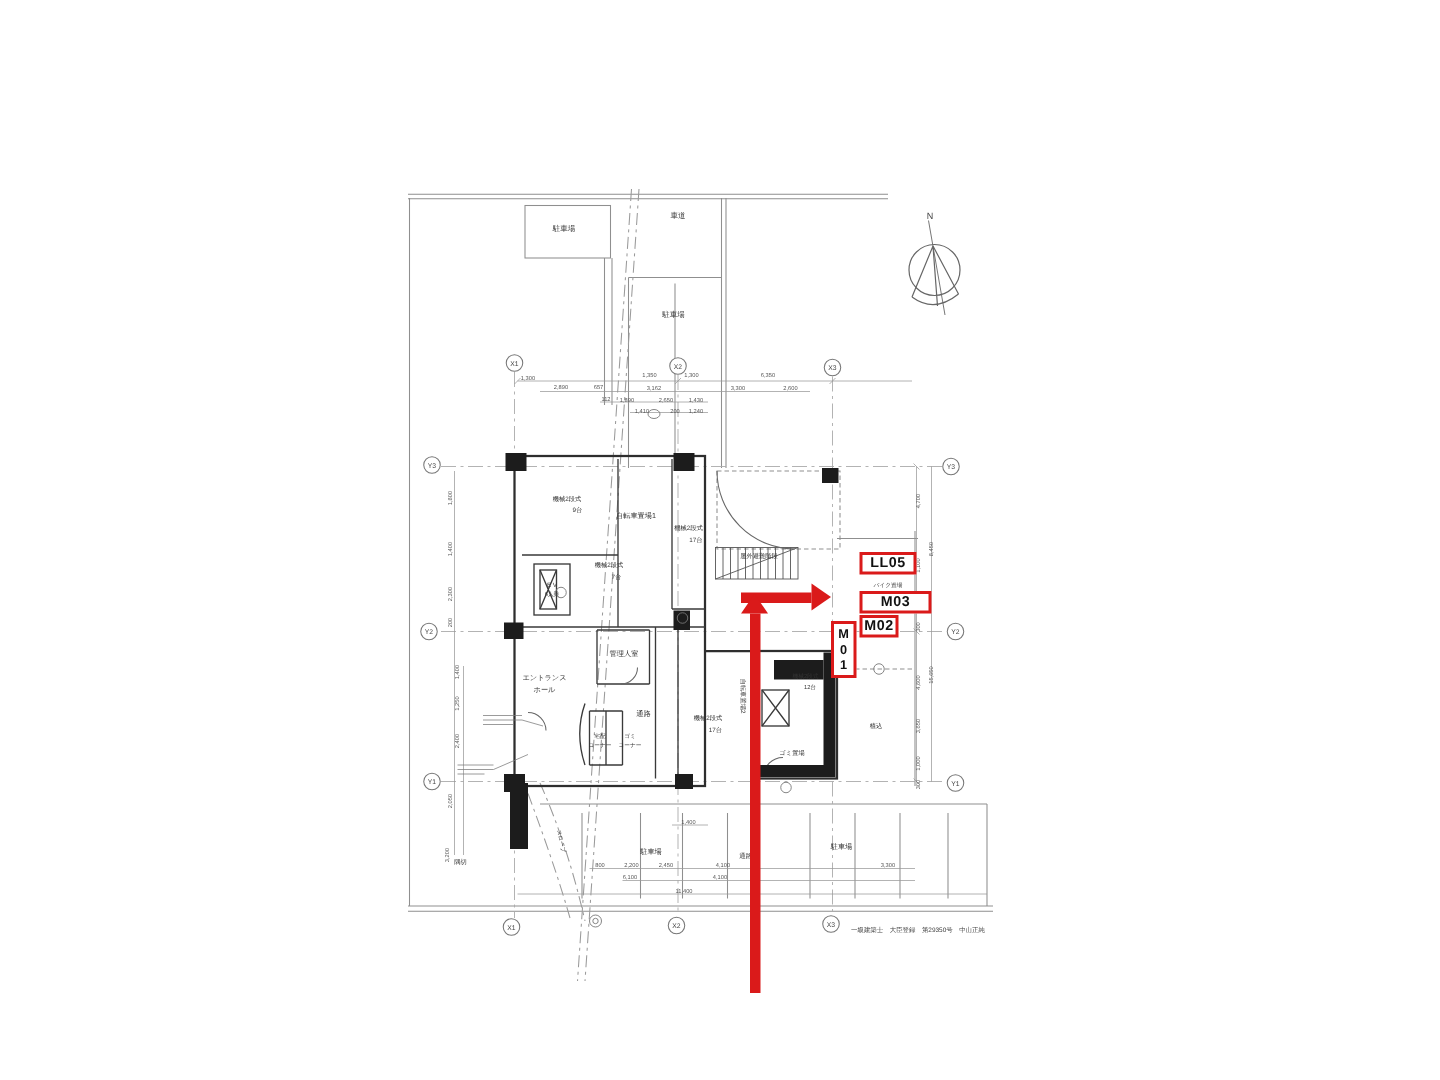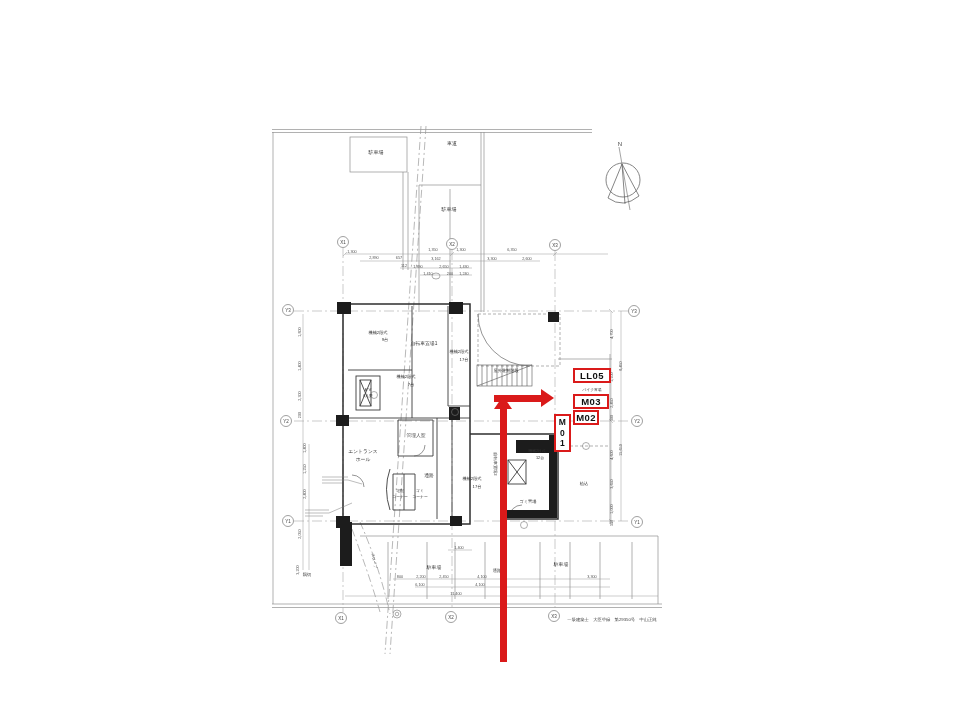--- a/index.html
+++ b/index.html
@@ -233,20 +233,20 @@
       </g>
   </svg>
 
   
   <div id="annotation-layer">
     <div class="arrow-shaft" style="left:494px;top:380.5px;width:47px;height:7px;"></div>
     <div class="arrow-head right" style="left:541px;top:374.5px;"></div>
     <div class="arrow-shaft" style="left:500px;top:395px;width:7px;height:253px;"></div>
     <div class="arrow-head up" style="left:494px;top:382px;"></div>
   <div class="ann-box" style="left: 573px; top: 354px; width: 38px; height: 15px;">LL05</div>
-      <div class="ann-box" style="left: 573px; top: 380px; width: 36px; height: 15px;">M03</div>
+      <div class="ann-box" style="left: 573px; top: 380px; width: 48px; height: 15px;">M03</div>
       <div class="ann-box" style="left: 573px; top: 396px; width: 26px; height: 15px;">M02</div>
       <div class="ann-box vert" style="left: 554px; top: 400px; width: 17px; height: 38px;">M
 0
 1</div>
     </div>
 
 </div>
 
 </body></html>

